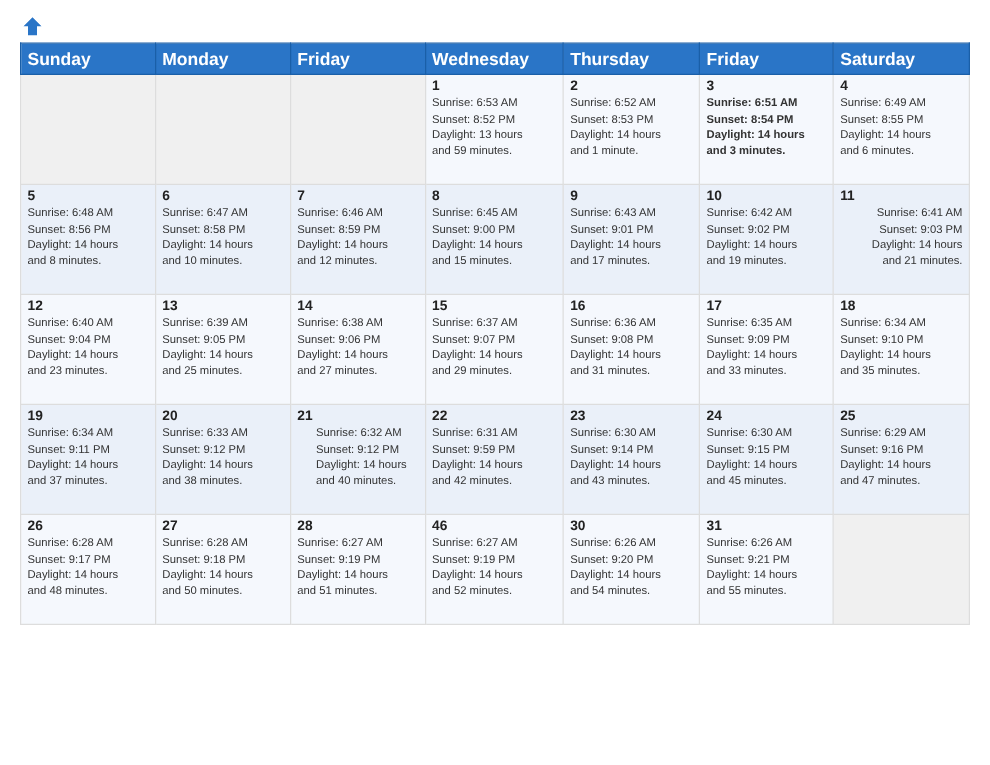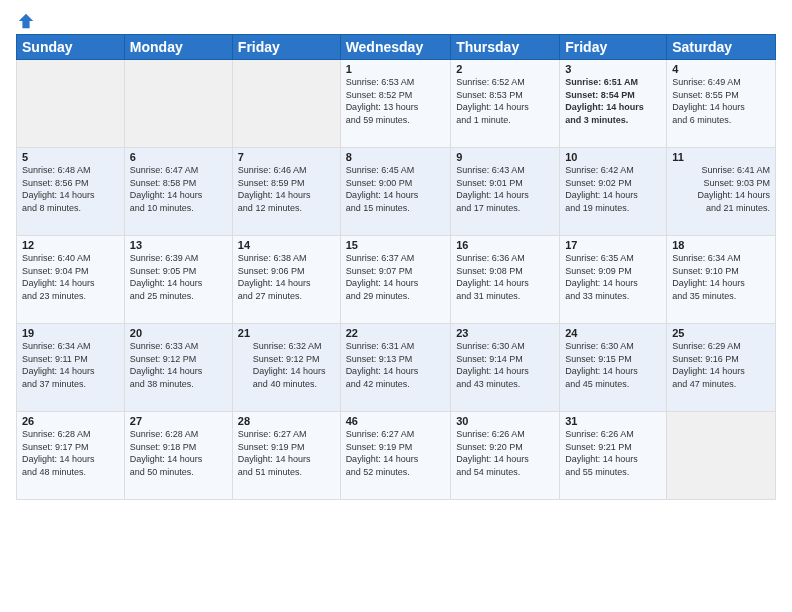--- a/index.html
+++ b/index.html
@@ -279,21 +279,21 @@
           <td>
             <span class="day-num">21</span>
             <div class="day-info" style="white-space: pre-line; margin-left: 15px;">Sunrise: 6:32 AM
 Sunset: 9:12 PM
 Daylight: 14 hours
 and 40 minutes.</div>
           </td>
           <td>
             <span class="day-num">22</span>
             <div class="day-info" style="white-space: pre-line;">Sunrise: 6:31 AM
-Sunset: 9:13 PM
+Sunset: 9:59 PM
 Daylight: 14 hours
 and 42 minutes.</div>
           </td>
           <td>
             <span class="day-num">23</span>
             <div class="day-info" style="white-space: pre-line;">Sunrise: 6:30 AM
 Sunset: 9:14 PM
 Daylight: 14 hours
 and 43 minutes.</div>
           </td>

